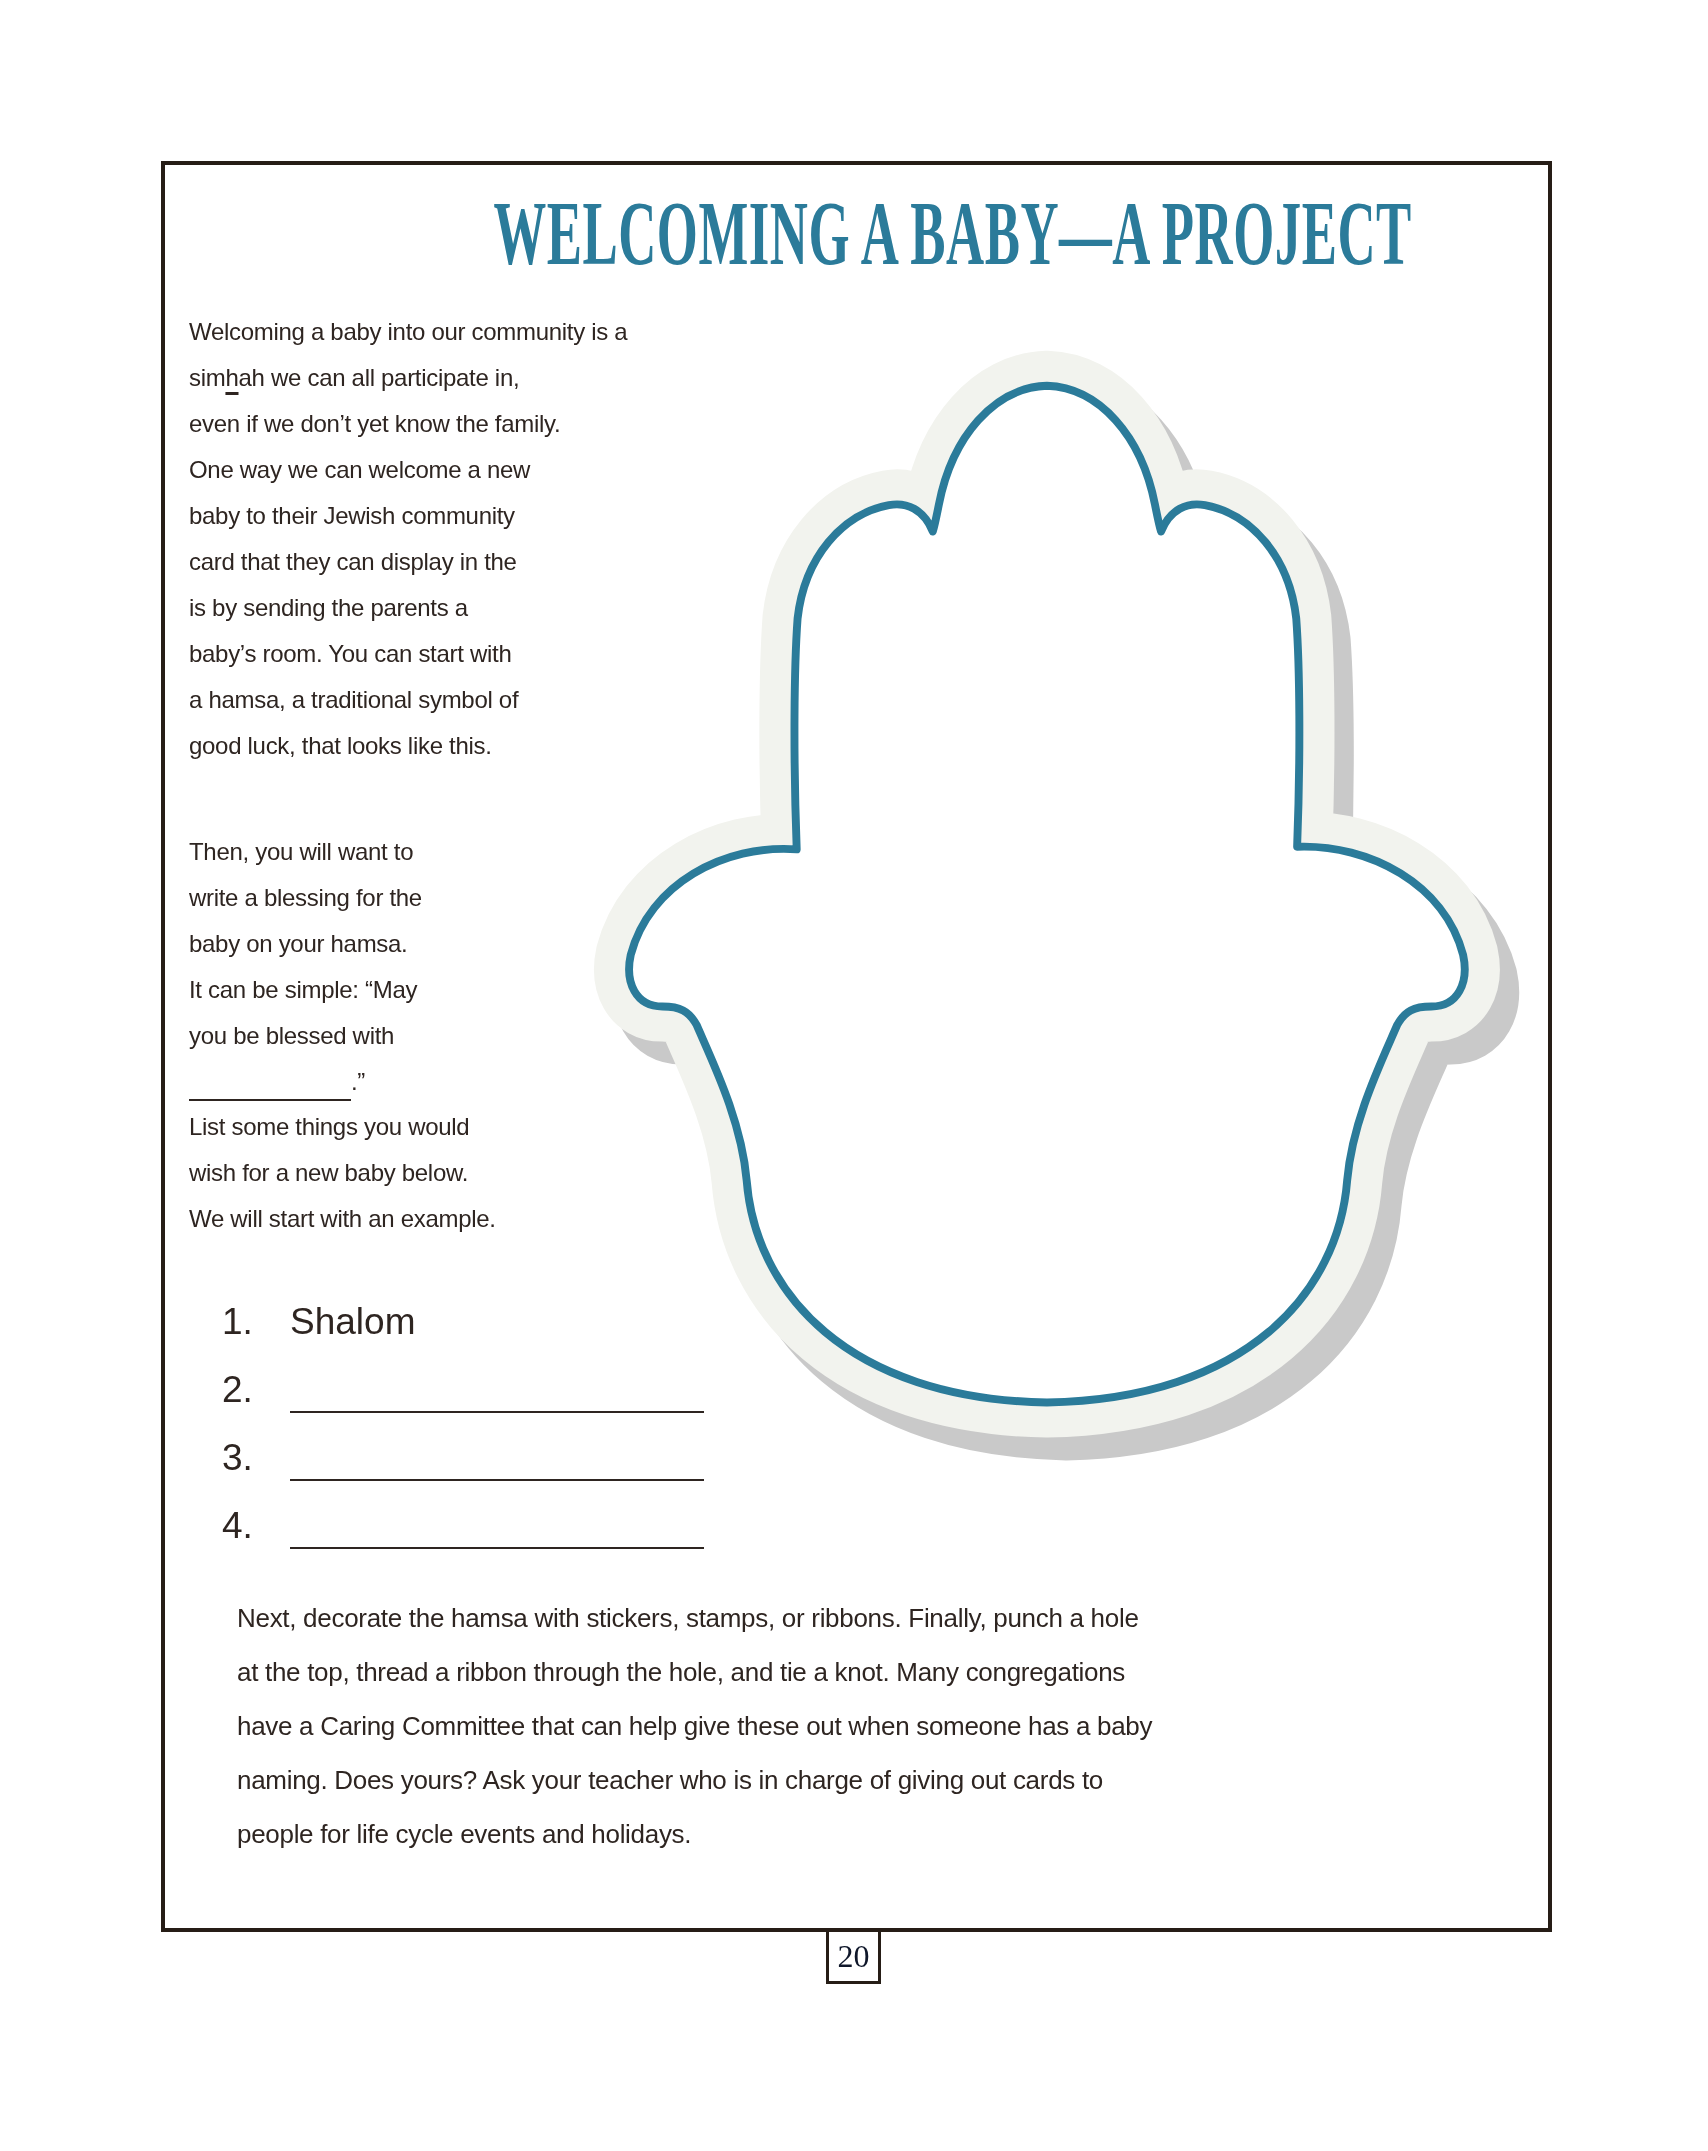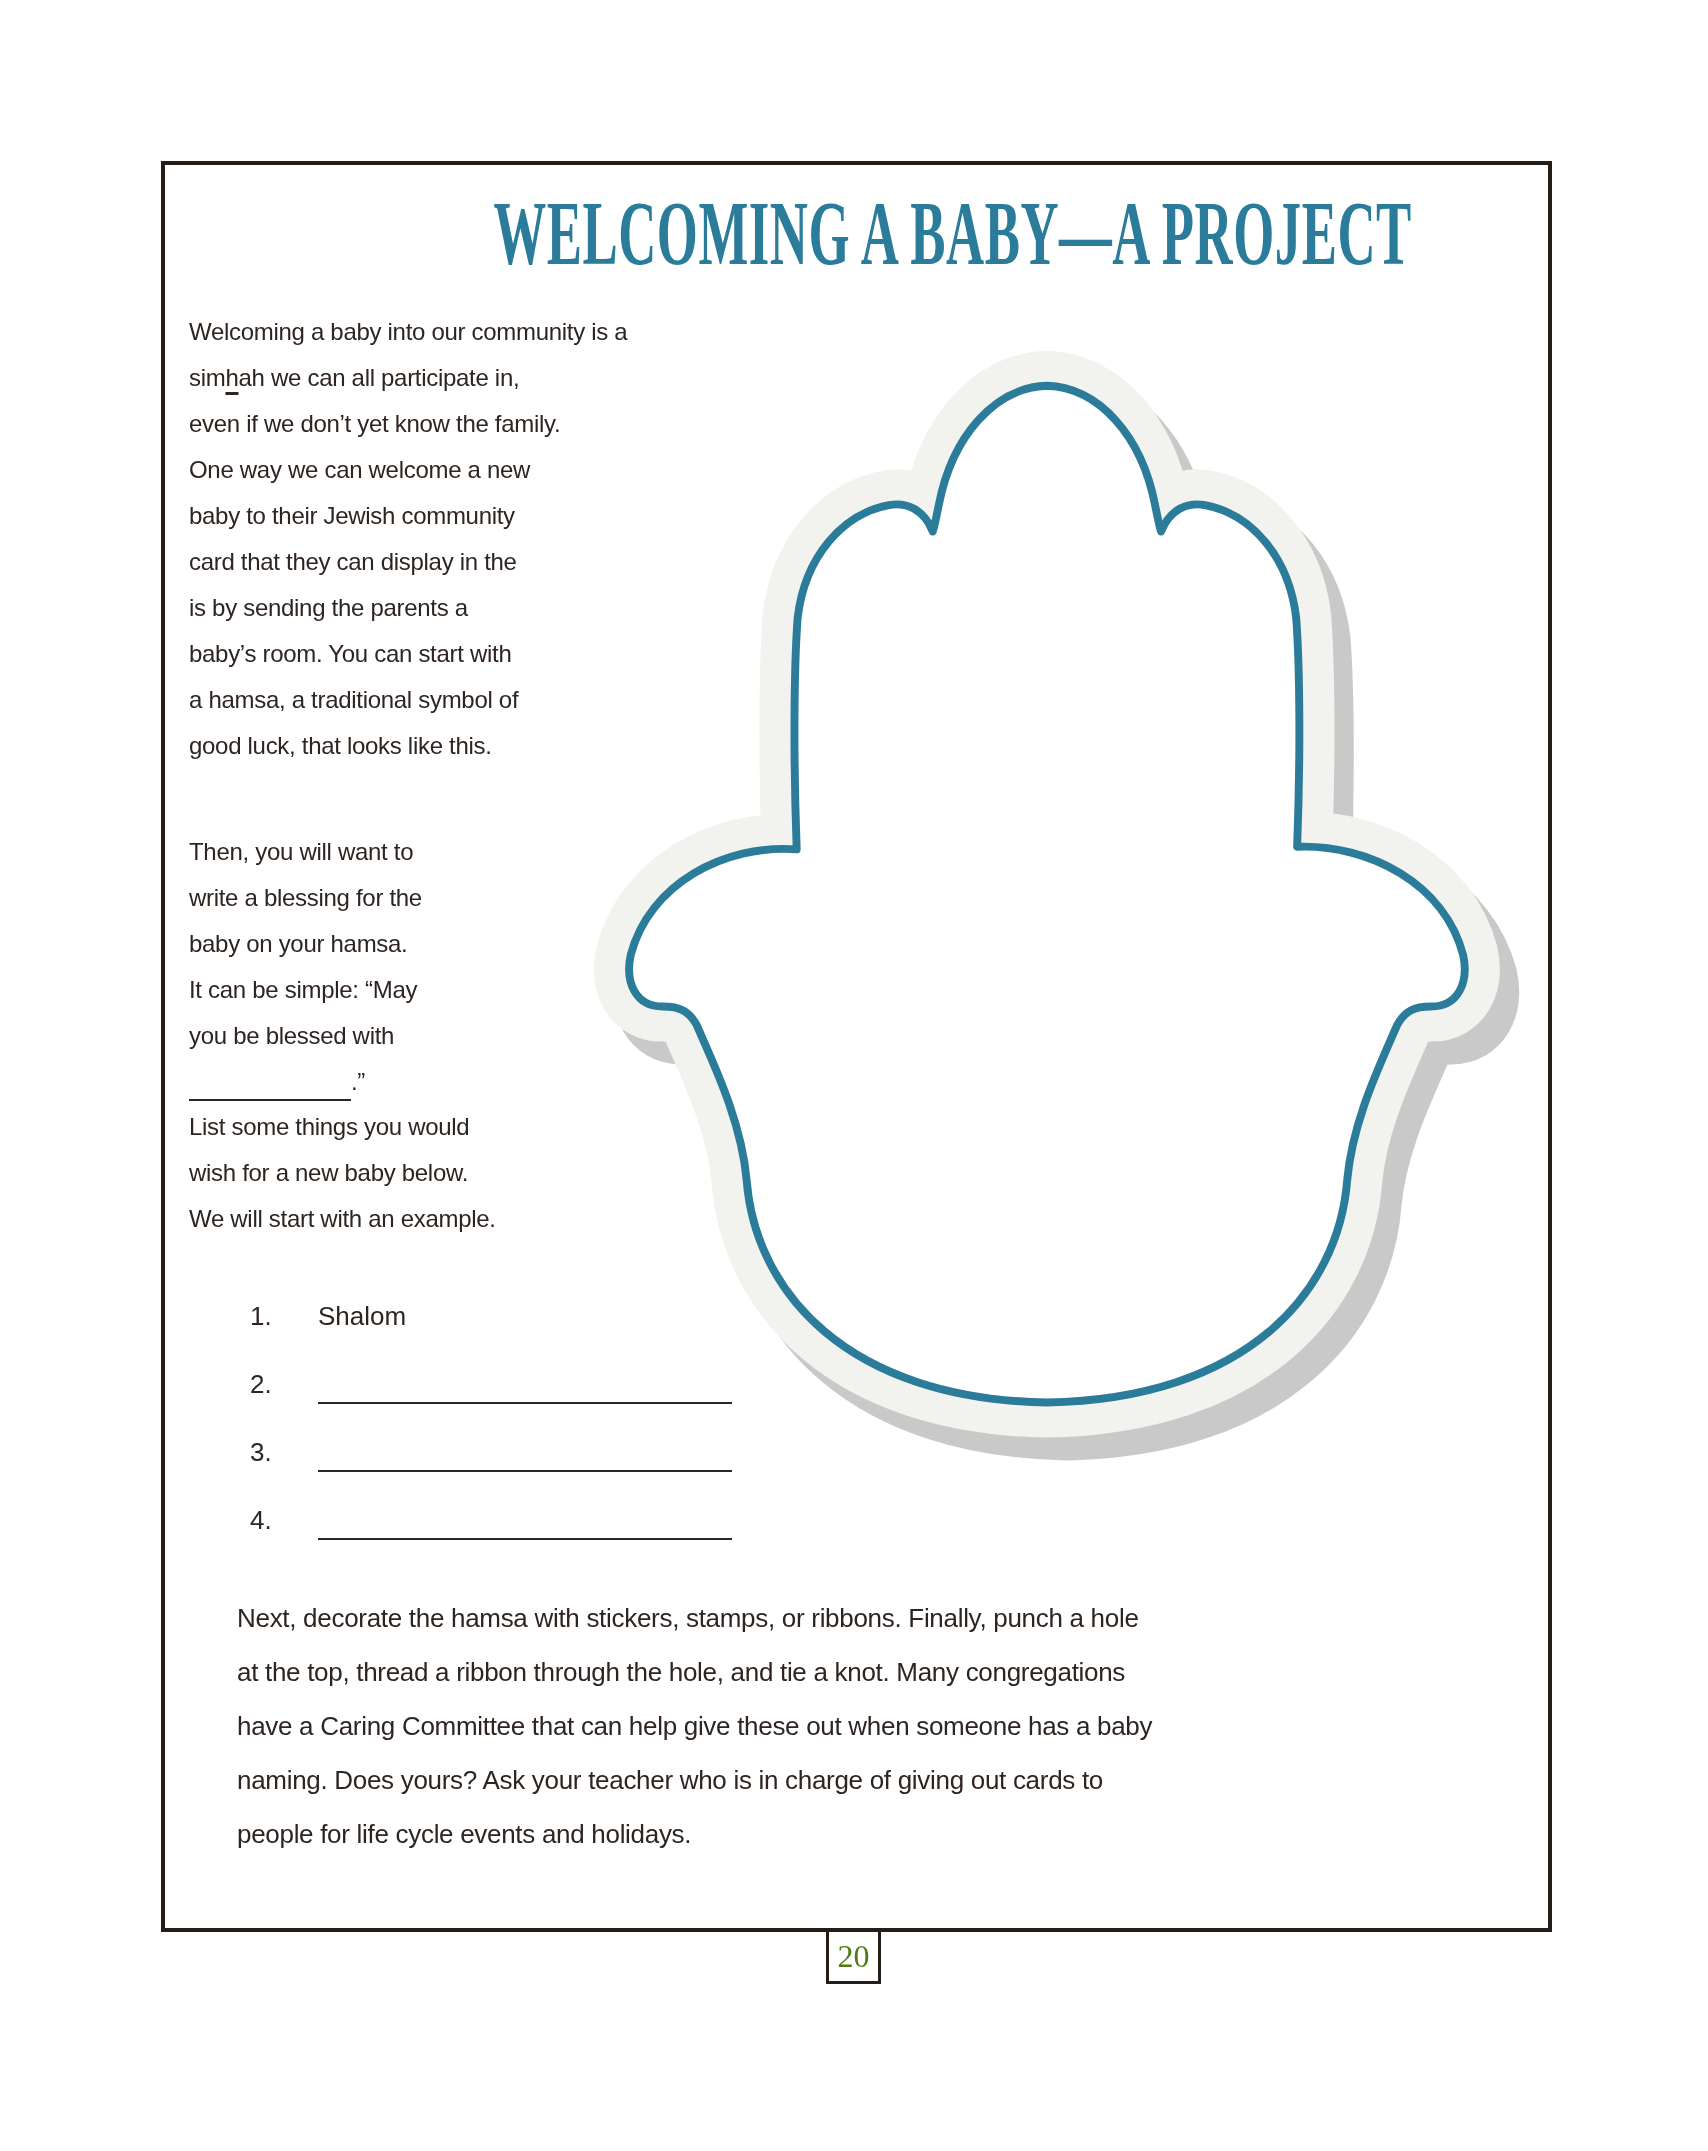--- a/index.html
+++ b/index.html
@@ -11,27 +11,27 @@
   .title span{display:inline-block;transform:scaleX(0.58);transform-origin:center;
          font-family:"Liberation Serif",serif;font-weight:bold;font-size:91px;line-height:1.0;
          color:#2b7b9a;letter-spacing:0.9px;white-space:nowrap;}
   .para{position:absolute;z-index:2;font-size:24px;line-height:46px;letter-spacing:-0.3px;}
   .para .line{white-space:nowrap;height:46px;}
   .closing{font-size:26px;line-height:54px;margin-left:48px;}
   .closing .line{height:54px;}
   .it{}
   .uh{text-decoration:underline;text-underline-offset:6.1px;text-decoration-thickness:2.6px;}
   .blank{display:inline-block;border-bottom:2.6px solid #2e2521;vertical-align:-10.5px;}
-  .wish-list{position:absolute;left:222px;top:1301px;z-index:2;font-size:26px;margin-left:28px;}
+  .wish-list{position:absolute;left:222px;top:1301px;z-index:2;font-size:37px;}
   .list-item{height:68px;white-space:nowrap;}
   .list-num{display:inline-block;width:68px;}
   .hamsa-svg{position:absolute;left:571px;top:298px;width:1001px;height:1194px;z-index:1;}
   .pagebox{position:absolute;left:826px;top:1929px;width:49px;height:49px;background:#ffffff;
          border:3.5px solid #261d16;z-index:3;display:flex;align-items:center;justify-content:center;
-         font-family:"Liberation Serif",serif;font-size:32px;color:#4d7c0f;}
+         font-family:"Liberation Serif",serif;font-size:32px;color:#0f172a;}
 </style>
 </head>
 <body>
 
 <div class="sheet">
 
   <div class="frame"></div>
 
   <div class="title">
     <span>WELCOMING A BABY—A PROJECT</span>

